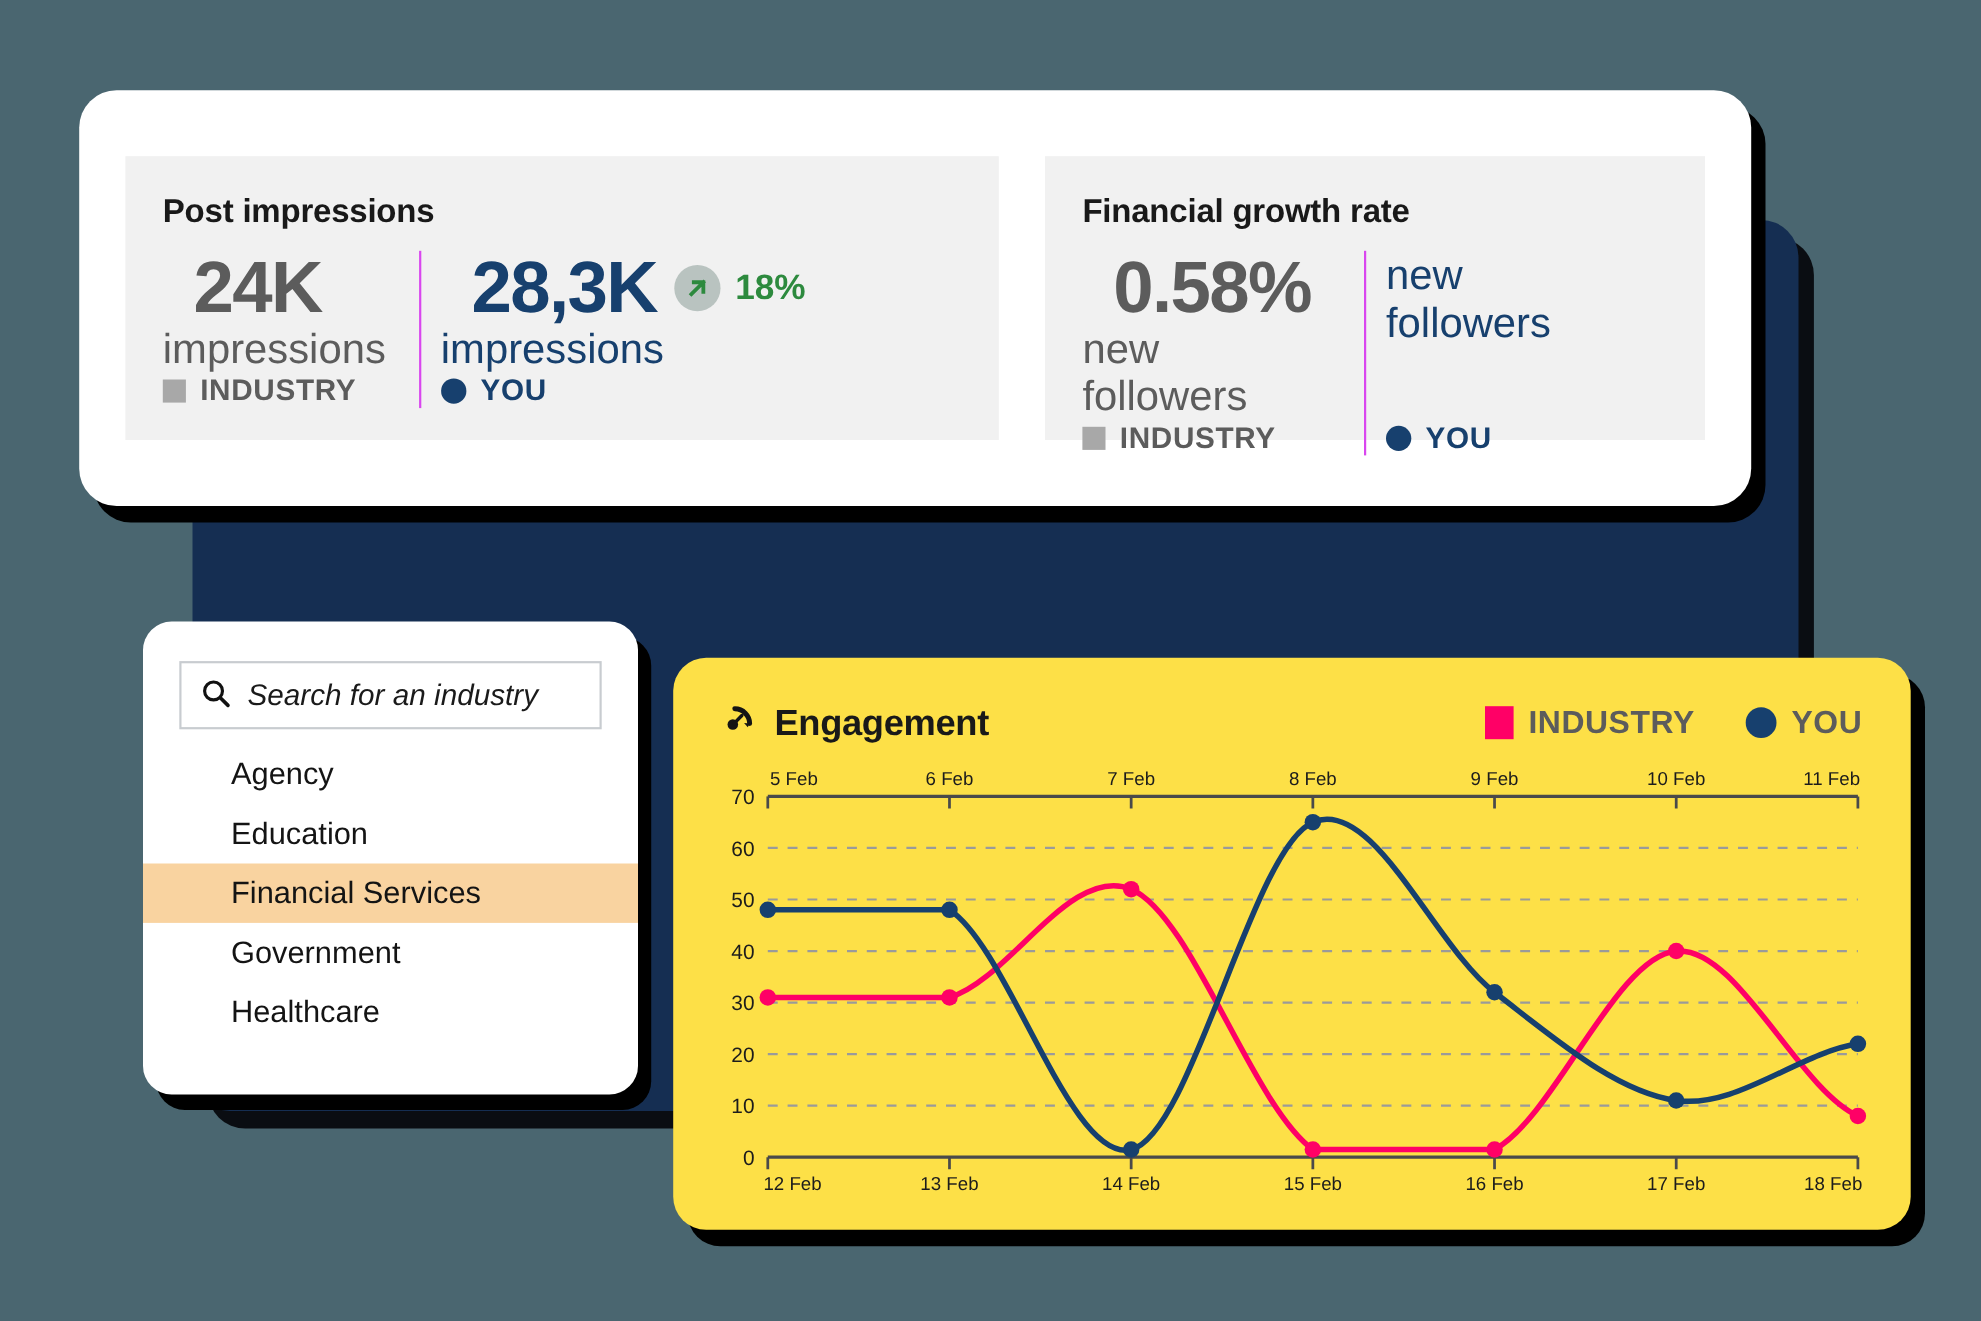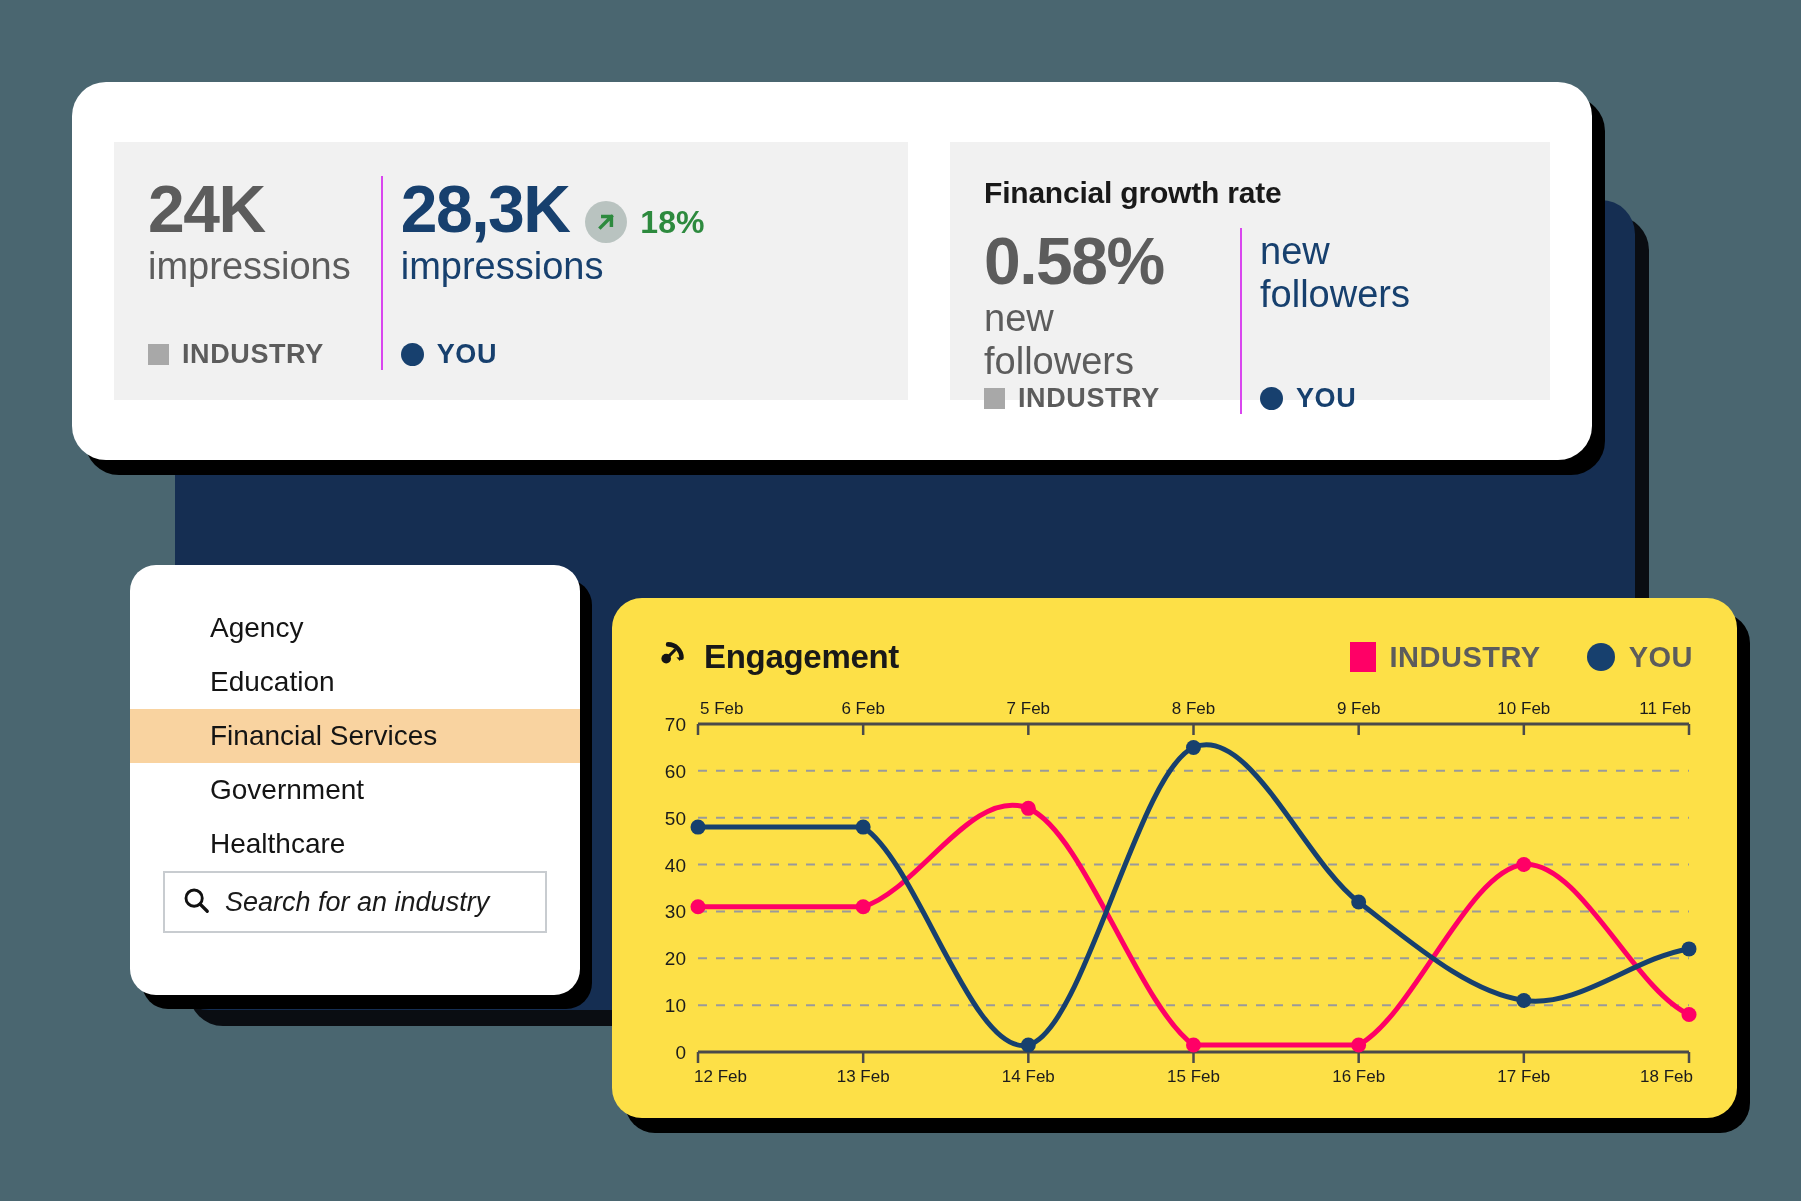--- a/index.html
+++ b/index.html
@@ -41,21 +41,21 @@
   }
   .kpi-panel.narrow { flex: 0 0 600px; }
   .kpi-title {
     font-size: 30px; font-weight: bold; color: #191919;
     letter-spacing: -0.2px;
     margin-bottom: 18px;
   }
   .kpi-cols { display: flex; flex: 1; }
   .kpi-col { padding-right: 30px; display: flex; flex-direction: column; }
   .kpi-col.you { border-left: 2px solid #d946ef; padding-left: 18px; }
-  .kpi-big-row { display: flex; align-items: flex-end; gap: 16px; }
+  .kpi-big-row { display: flex; align-items: center; gap: 16px; margin-left: 28px; }
   .kpi-big {
     font-size: 66px; font-weight: bold; line-height: 1.02;
     letter-spacing: -1.5px;
   }
   .kpi-big.industry { color: #5c5c5c; }
   .kpi-big.you { color: #17406e; }
   .kpi-sub { font-size: 38px; margin-top: 2px; }
   .kpi-sub.industry { color: #5c5c5c; }
   .kpi-sub.you { color: #17406e; }
   .kpi-legend {
@@ -140,20 +140,21 @@
   .ytick-txt { font-family: "Liberation Sans", sans-serif; font-size: 19px; fill: #1c1c1c; }
 </style>
 </head>
 <body>
 
 <div id="navy-panel"></div>
 
 <div id="kpi-card">
 
   <div class="kpi-panel">
+    <div class="kpi-title">Post impressions</div>
     <div class="kpi-cols">
       <div class="kpi-col">
         <div class="kpi-big-row">
           <div class="kpi-big industry">24K</div>
         </div>
         <div class="kpi-sub industry">impressions</div>
         <div class="kpi-legend industry">
           <span class="sw-square"></span>
           <span>INDUSTRY</span>
         </div>
@@ -197,35 +198,35 @@
         <div class="kpi-legend you">
           <span class="sw-circle"></span>
           <span>YOU</span>
         </div>
       </div>
     </div>
   </div>
 </div>
 
 <div id="industry-card">
-  <div id="industry-list">
-    <div class="ind-item">Agency</div>
-    <div class="ind-item">Education</div>
-    <div class="ind-item selected">Financial Services</div>
-    <div class="ind-item">Government</div>
-    <div class="ind-item">Healthcare</div>
-  </div>
   <div id="search-box">
     <span>
       <svg width="30" height="30" viewBox="0 0 24 24" aria-hidden="true">
         <circle cx="10.5" cy="10.5" r="6.5" stroke="#111" stroke-width="2.3" fill="none"></circle>
         <path d="M15.4 15.4L21 21" stroke="#111" stroke-width="2.6" stroke-linecap="round"></path>
       </svg>
     </span>
     <input id="search-input" type="text" placeholder="Search for an industry" style="">
+  </div>
+  <div id="industry-list">
+    <div class="ind-item">Agency</div>
+    <div class="ind-item">Education</div>
+    <div class="ind-item selected">Financial Services</div>
+    <div class="ind-item">Government</div>
+    <div class="ind-item">Healthcare</div>
   </div>
 </div>
 
 <div id="chart-card">
   <div id="chart-header">
     <span>
       <svg width="34" height="34" viewBox="0 0 24 24" aria-hidden="true">
         <path d="M8.5 4.5A9.5 9.5 0 0 1 18 14" stroke="#141414" stroke-width="3.2" fill="none" stroke-linecap="round"></path>
         <path d="M18 14l-3.6-.4 2.4 2.7z" fill="#141414"></path>
         <circle cx="7.2" cy="14.6" r="3.4" fill="#141414"></circle>

